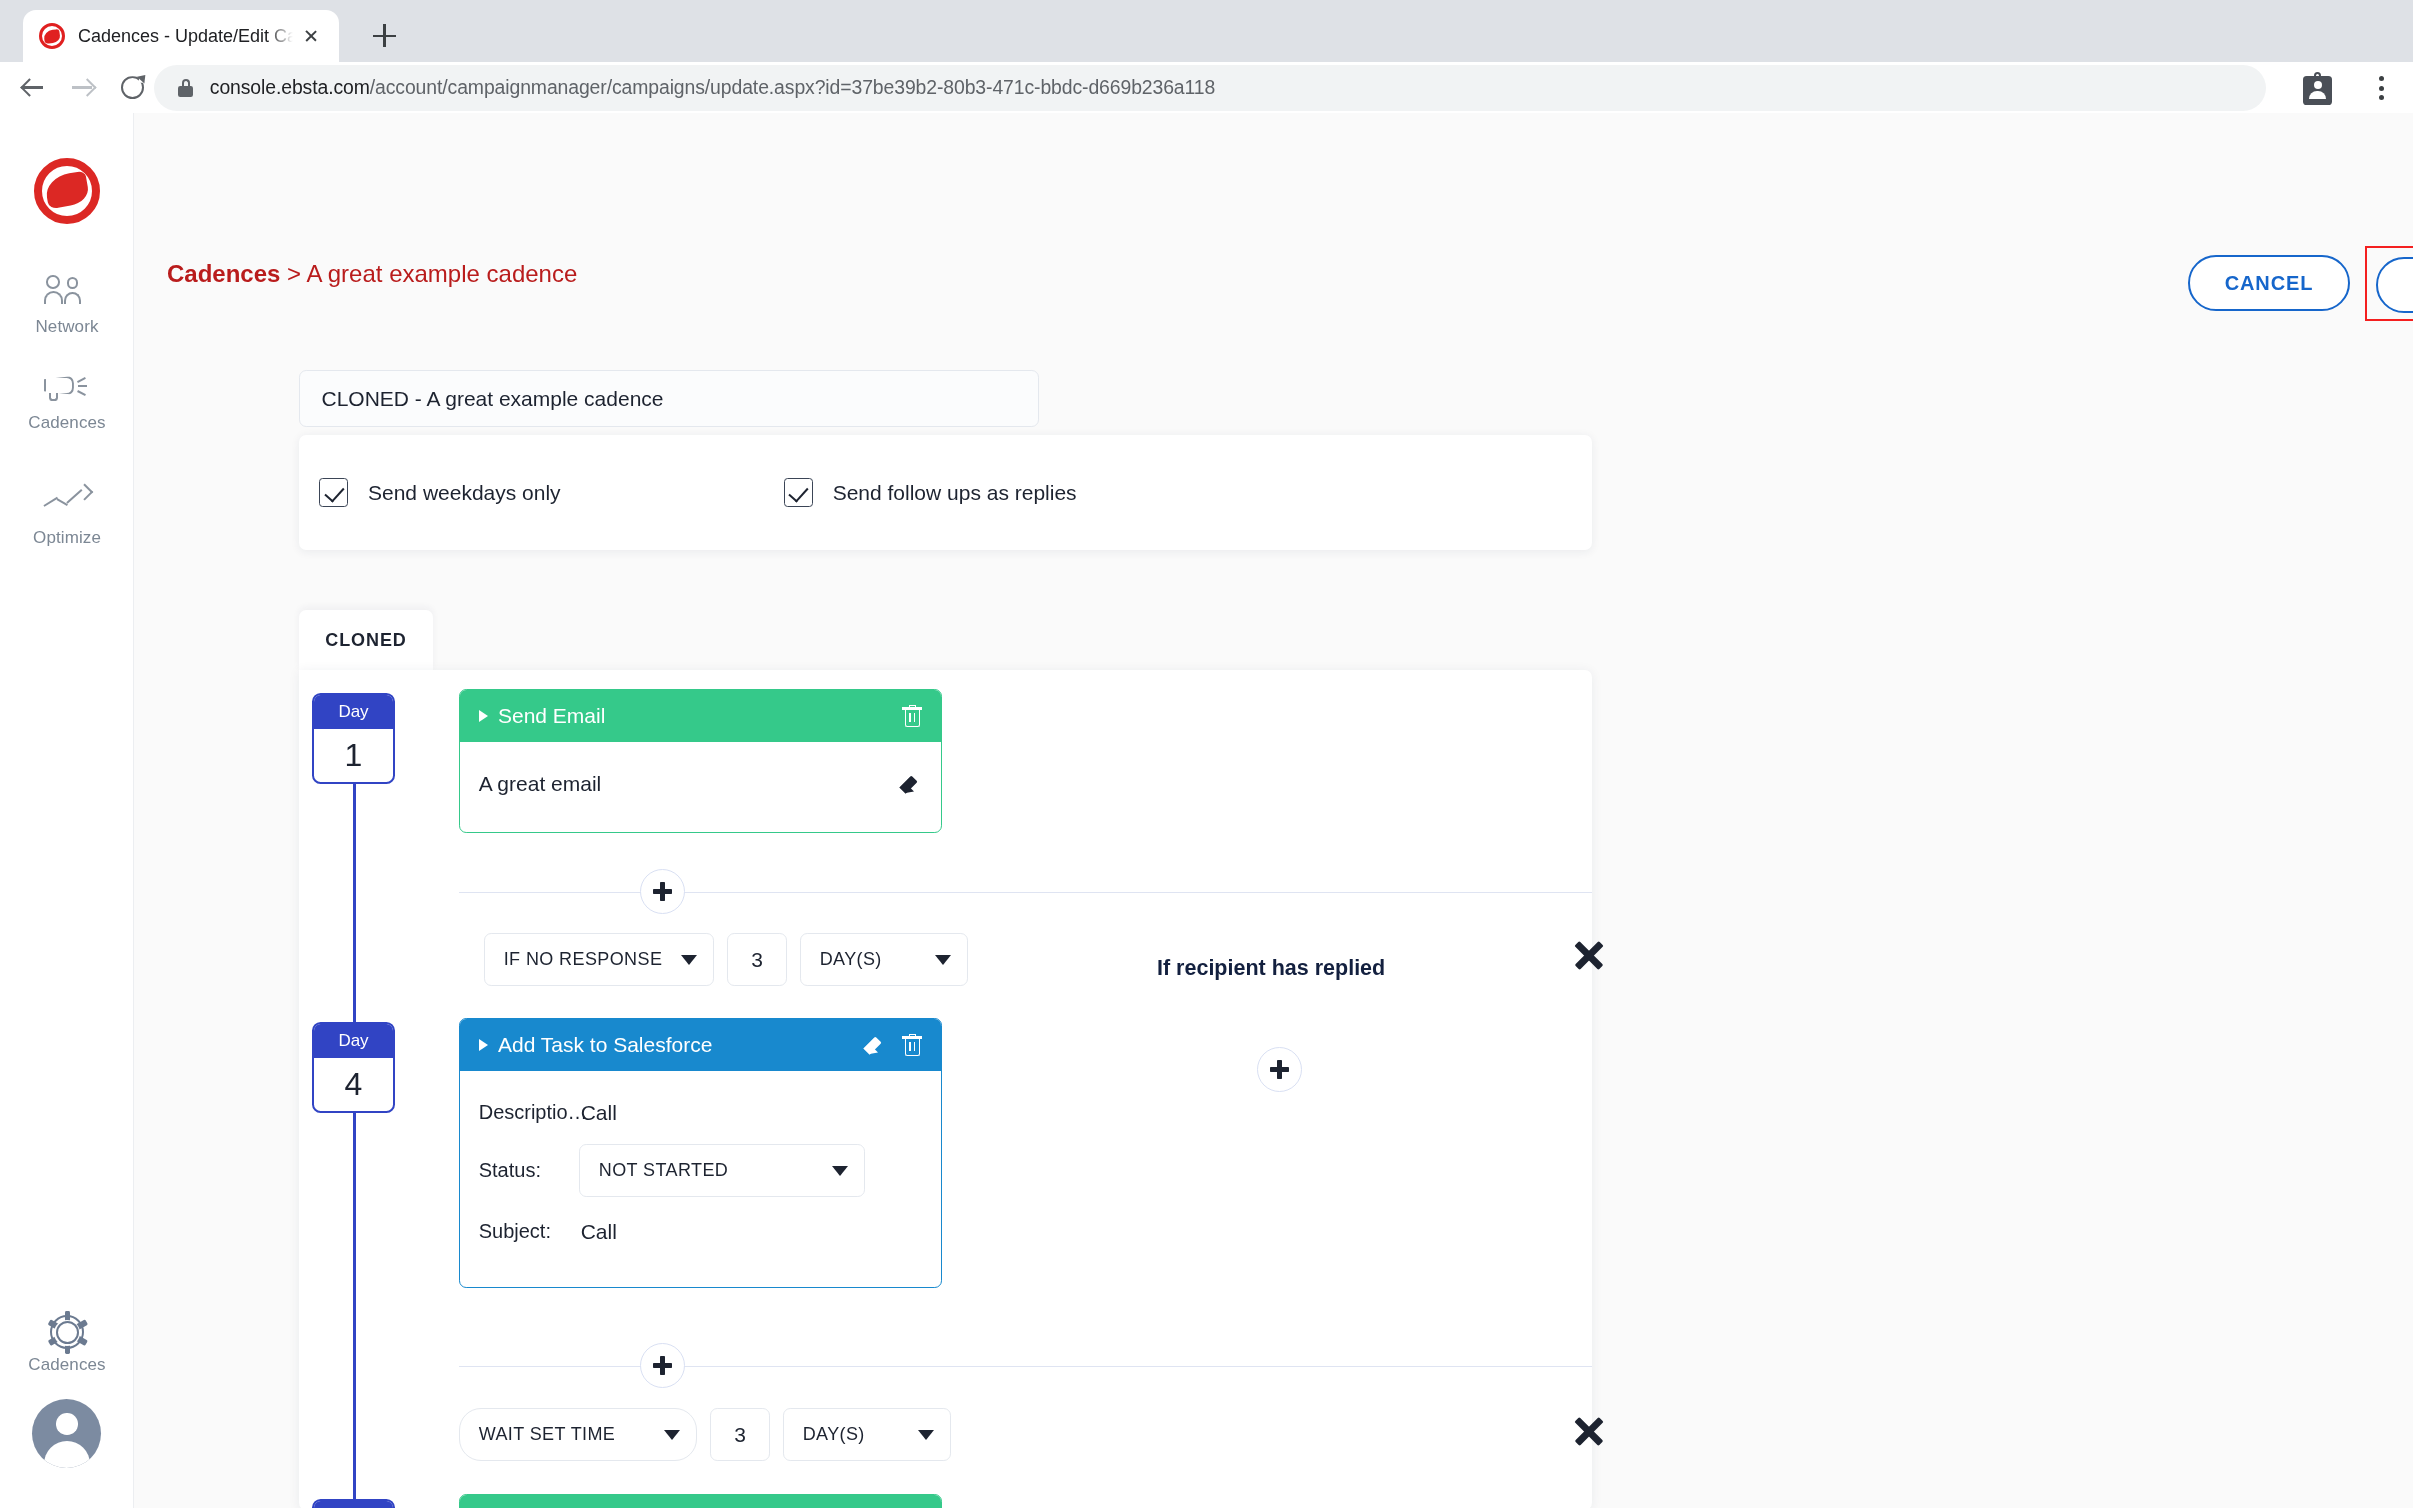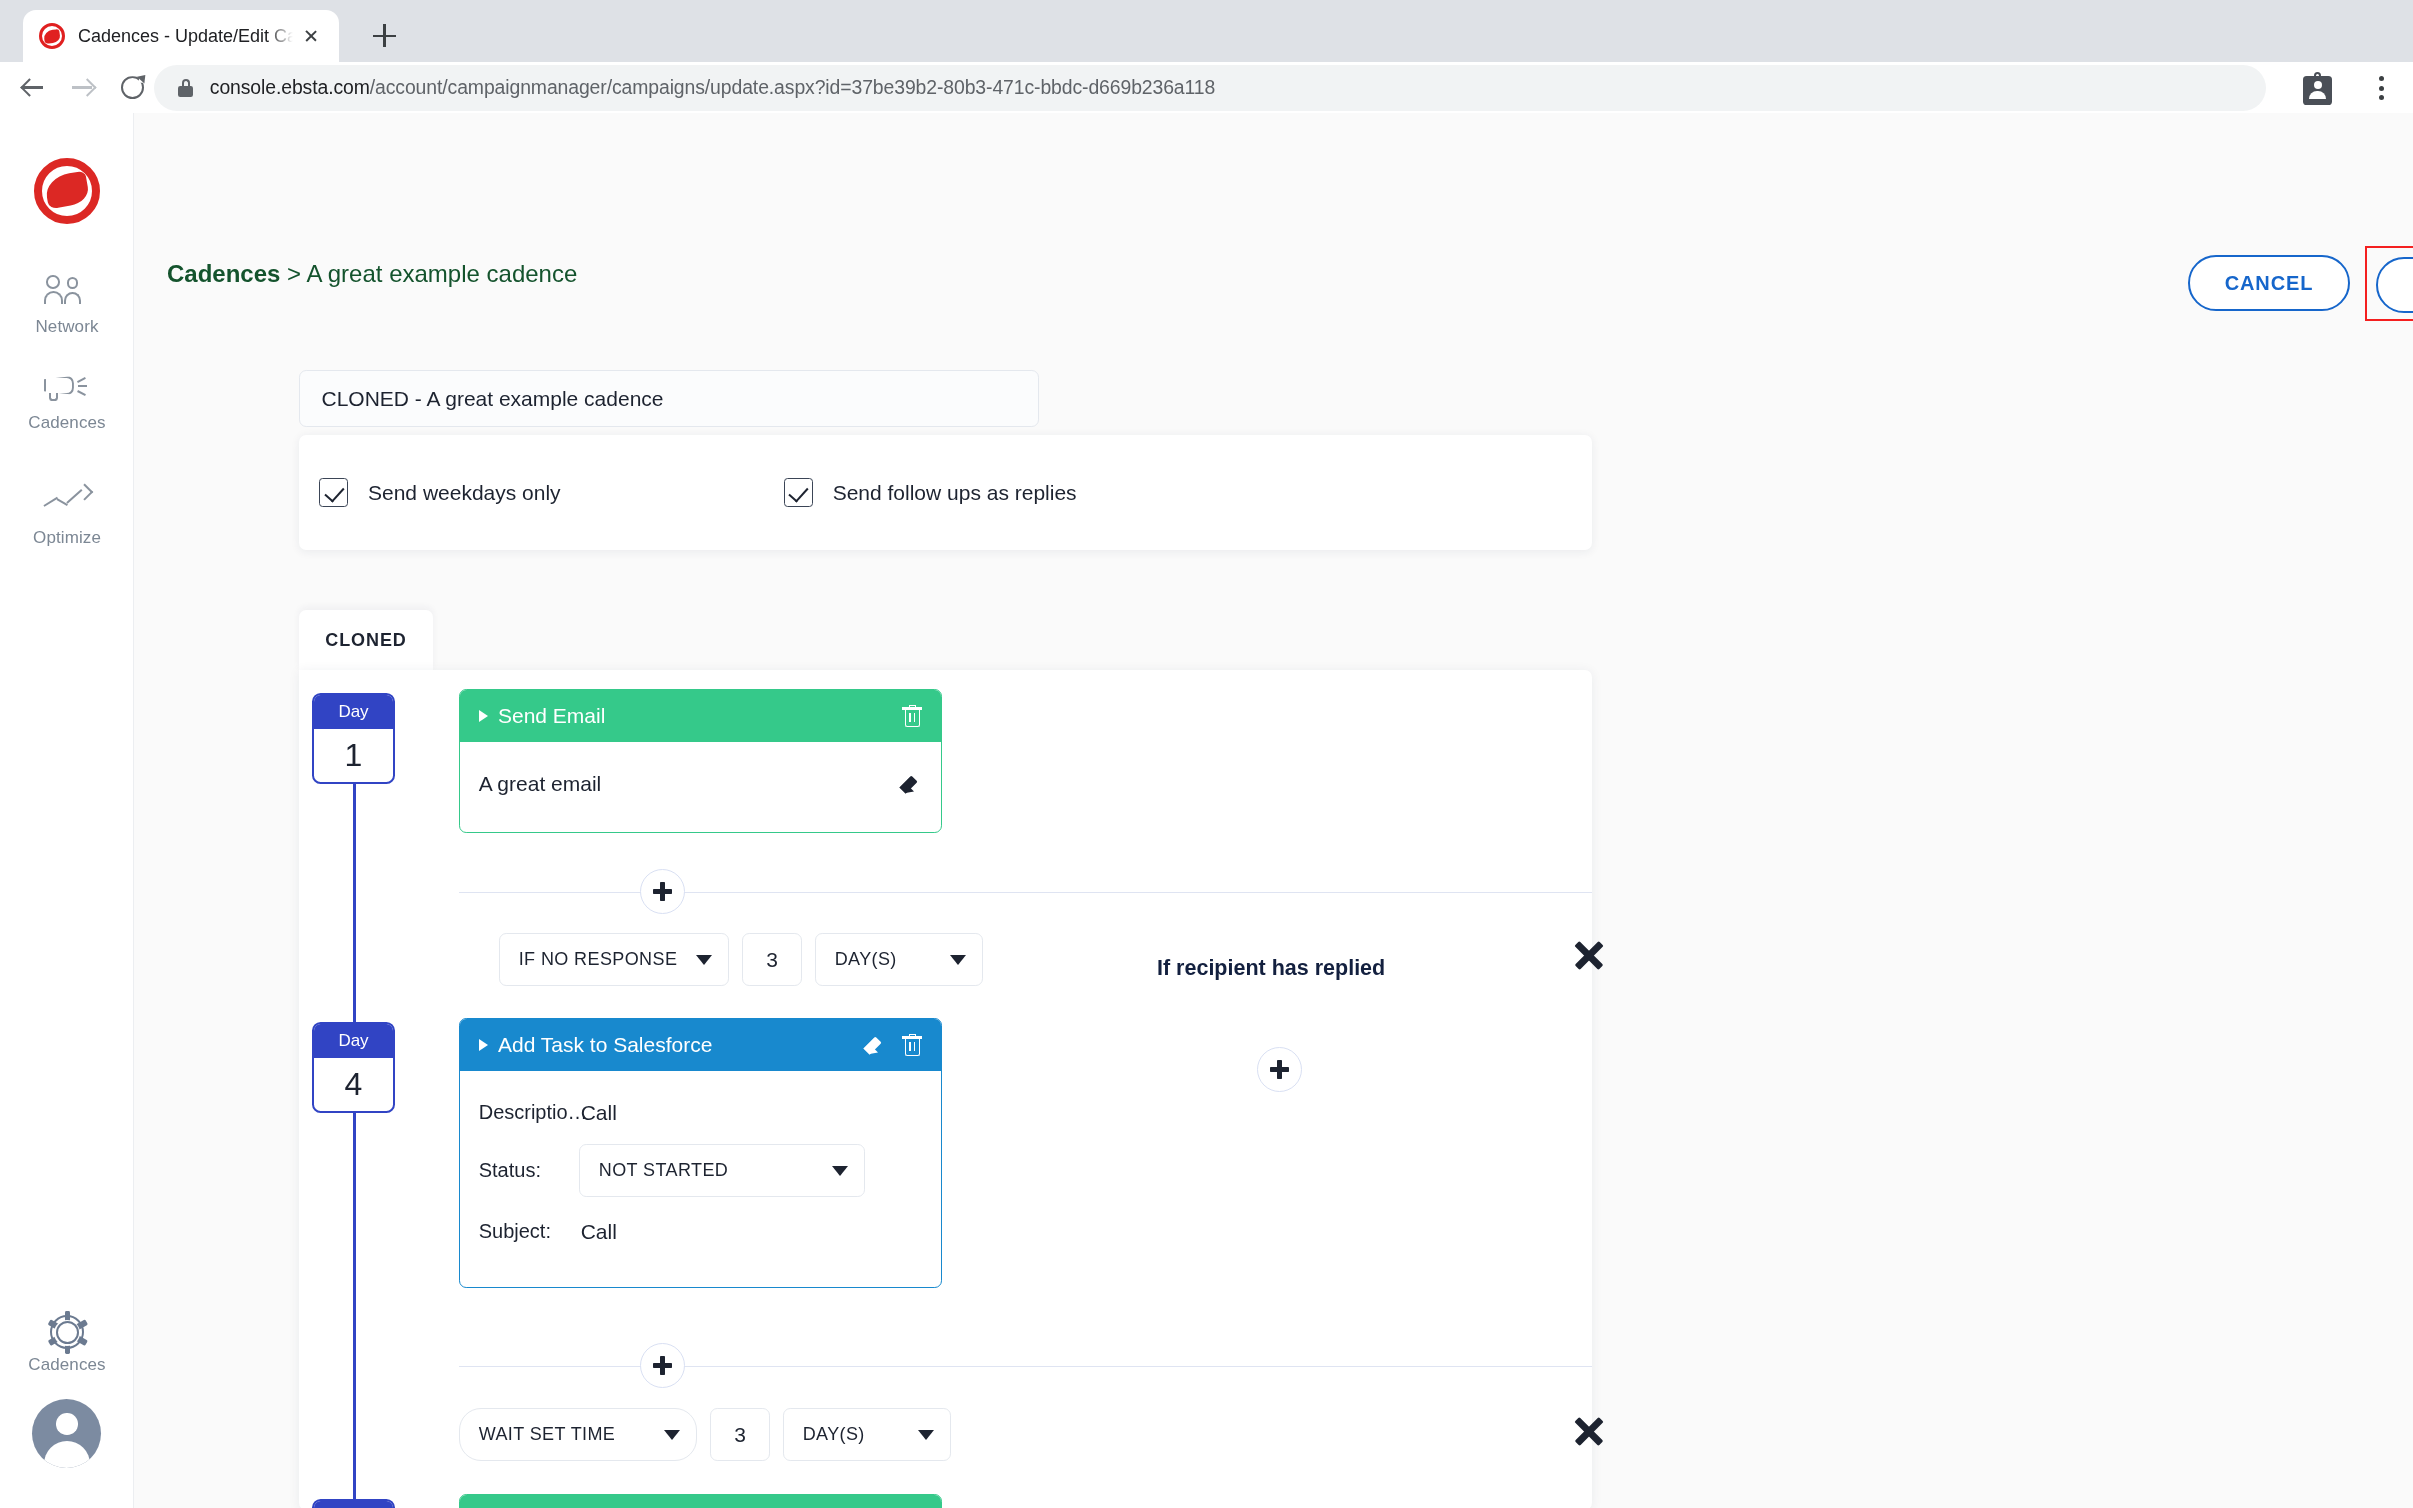--- a/index.html
+++ b/index.html
@@ -213,21 +213,21 @@
     position:absolute; left:32px; width:69px; height:69px; border-radius:50%;
     background:#7c8ba1; overflow:hidden;
   }
   .user-avatar .uh { position:absolute; left:24px; top:14.4px; width:21.5px; height:21.5px; border-radius:50%; background:#fff; }
   .user-avatar .ub { position:absolute; left:11.5px; top:42px; width:46px; height:33px; border-radius:23px 23px 0 0; background:#fff; }
 
   
   .main { position:absolute; left:134px; top:0; width:2280px; height:1395px; }
 
   .breadcrumb {
-    position:absolute; left:33px; top:147px; font-size:24px; color:#14532d;
+    position:absolute; left:33px; top:147px; font-size:24px; color:#b91c1c;
     white-space:nowrap;
   }
   .breadcrumb b { font-weight:700; }
   .breadcrumb .sep { font-weight:400; }
 
   .btn-cancel {
     position:absolute; left:2054px; top:142px; width:162px; height:56px;
     border:2.2px solid #1666cb; border-radius:28px; background:#fff;
     display:flex; align-items:center; justify-content:center;
     font-size:20px; font-weight:700; color:#1666cb; letter-spacing:0.9px;
@@ -564,21 +564,21 @@
             <div class="body"></div>
               <div class="tip"></div>
           </div>
         </div>
       </div>
     </div>
 
     <div class="divider" style="left:325px; top:779px; width:1133px;"></div>
     <div class="plus-circle" style="left:506px; top:756px;"></div>
 
-    <div class="cond-row" style="left:340px; top:820px;padding-left:25px;">
+    <div class="cond-row" style="left:325px; top:820px;padding-left:25px;">
       <div class="select-box" style="width:230px;">
         <span class="txt">IF NO RESPONSE</span>
         <span class="caret-down"></span>
       </div>
       <div class="num-box">3</div>
       <div class="select-box" style="width:168px;">
         <span class="txt">DAY(S)</span>
         <span class="caret-down"></span>
       </div>
     </div>

